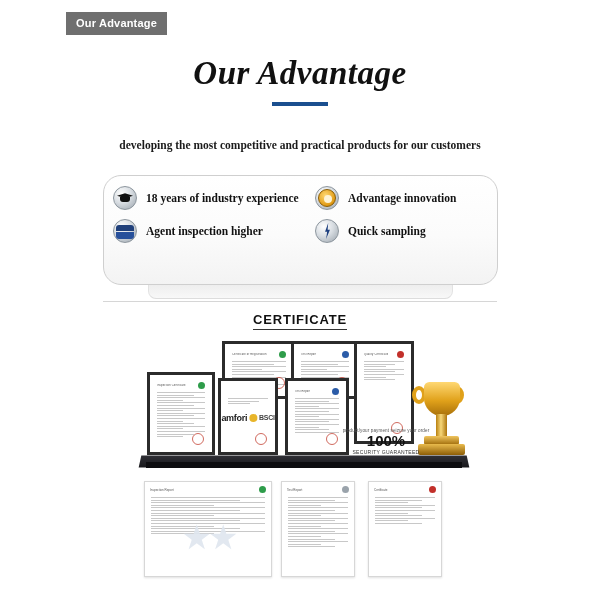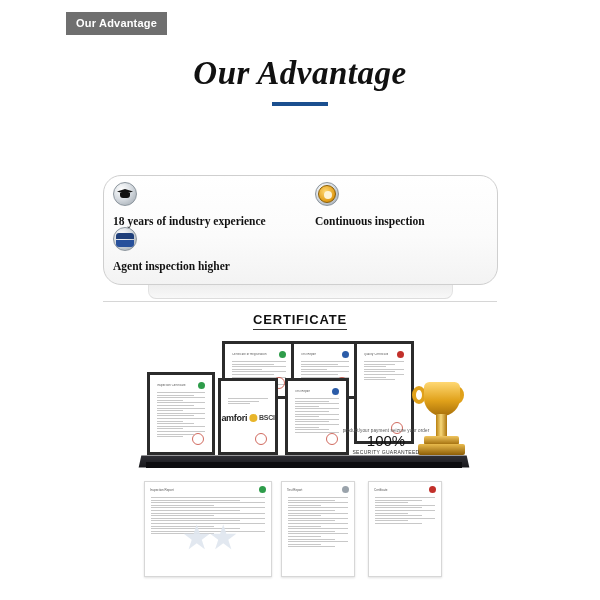--- a/index.html
+++ b/index.html
@@ -83,23 +83,22 @@
     position: absolute;
     left: 113px; top: 182px;
     width: 378px; height: 98px;
     display: grid;
     grid-template-columns: 202px 176px;
     grid-template-rows: repeat(3, 1fr);
     align-items: center;
   }
   .adv-item {
     display: flex;
-    align-items: flex-start;
+    align-items: center;
     gap: 9px;
-    flex-direction: column;
   }
   .adv-ic {
     width: 24px; height: 24px;
     flex: 0 0 24px;
     position: relative;
   }
   .adv-label {
     font-family: "Liberation Serif", serif;
     font-weight: bold;
     font-size: 11.5px;
@@ -335,21 +334,21 @@
   .guarantee {
     position: absolute;
     left: 338px; top: 428px;
     width: 96px;
     text-align: center;
   }
   .guarantee .g1 {
     font-size: 4.6px; color: #555; letter-spacing: 0.1px;
   }
   .guarantee .g2 {
-    font-size: 15px; font-weight: normal; color: #111; line-height: 1.05;
+    font-size: 15px; font-weight: bold; color: #111; line-height: 1.05;
   }
   .guarantee .g3 {
     font-size: 5px; color: #333; letter-spacing: 0.3px;
   }
 
   
   .bdoc {
     position: absolute;
     background: #ffffff;
     border: 1px solid #d7d7d7;
@@ -375,53 +374,61 @@
 </style>
 </head>
 <body>
 
 <div class="page">
 
   <div class="tag">Our Advantage</div>
 
   <div class="headline">Our Advantage</div>
   <div class="rule"></div>
+  <div class="sub2">developing the most competitive and practical products for our customers</div>
 
   <div class="panel"></div>
   <div class="panel-shadow"></div>
 
   <div class="adv-grid">
 
     <div class="adv-item">
       <span class="adv-ic">
         <span class="ic-disc"></span>
           <span class="ic-cap"></span>
           <span class="ic-cap2"></span>
       </span>
       <span class="adv-label">18 years of industry experience</span>
     </div>
 
     <div class="adv-item">
       <span class="adv-ic">
         <span class="ic-disc"></span>
           <span class="ic-gear"></span>
       </span>
-      <span class="adv-label">Continuous inspection</span>
+      <span class="adv-label">Advantage innovation</span>
     </div>
 
     <div class="adv-item">
       <span class="adv-ic">
         <span class="ic-disc"></span>
           <span class="ic-box-top"></span>
           <span class="ic-box-bot"></span>
       </span>
       <span class="adv-label">Agent inspection higher</span>
     </div>
 
 
+    <div class="adv-item">
+      <span class="adv-ic">
+        <span class="ic-disc"></span>
+          <span class="ic-bolt"></span>
+      </span>
+      <span class="adv-label">Quick sampling</span>
+    </div>
 
 
   </div>
 
   <div class="cert-sep"></div>
   <div class="cert-title">
     <span>CERTIFICATE</span>
   </div>
 
   <div class="frame" style="left:222px; top:341px; width:74px; height:58px;">

